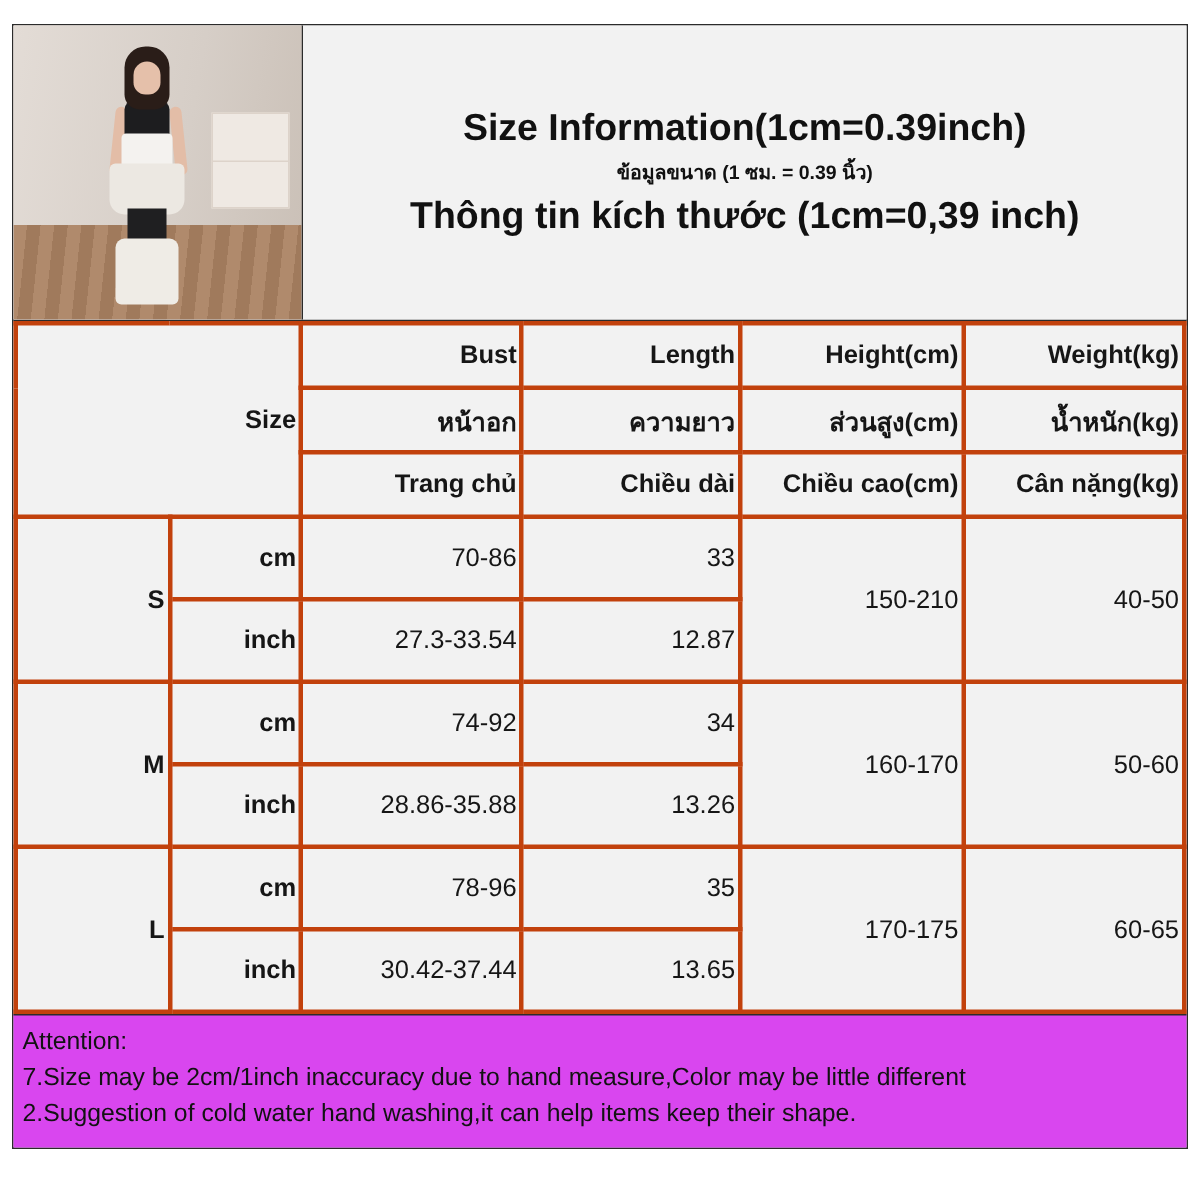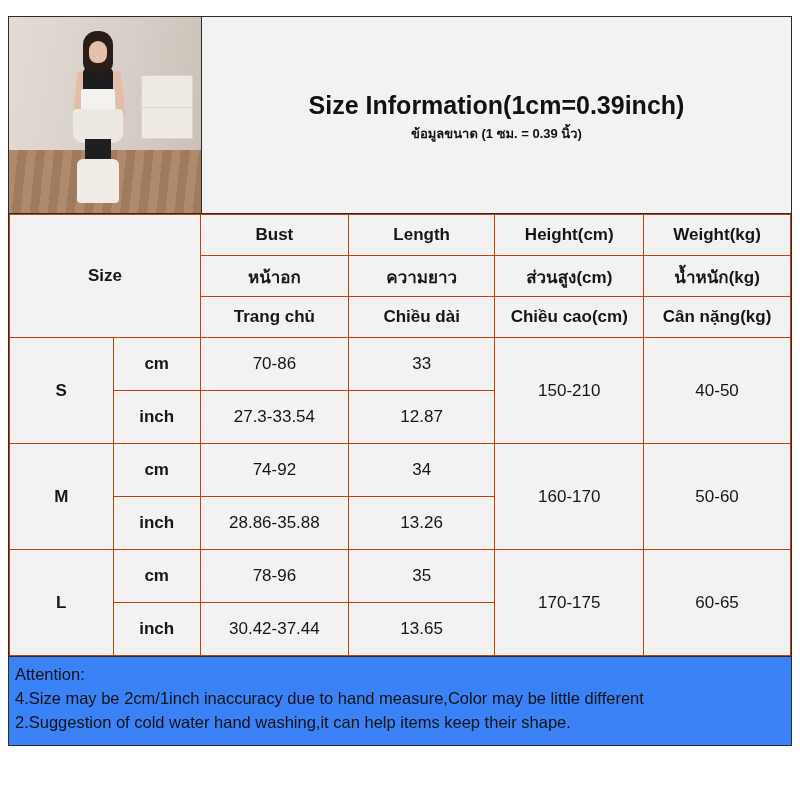--- a/index.html
+++ b/index.html
@@ -147,22 +147,22 @@
   }
   .title-line.th { font-size: 13px; }
 
   
   table.size-table {
     border-collapse: collapse;
     width: 100%;
     background: #f2f2f2;
   }
   table.size-table td {
-    border: 1px solid #c2410c;
-    text-align: center;
+    border: 3px solid #c2410c;
+    text-align: right;
     vertical-align: middle;
     font-size: 17px;
     color: #161616;
     padding: 4px 2px;
   }
   td.col-size   { width: 105px; }
   td.col-unit   { width: 86px; }
   td.col-bust   { width: 150px; }
   td.col-length { width: 148px; margin-left: 40px; }
   td.col-height { width: 148px; }
@@ -194,21 +194,21 @@
   .unit-label {
     font-weight: bold;
     font-size: 16.5px;
   }
   .data-cell { font-size: 18px; height: 44px; }
   .span-cell { font-size: 18px; }
 
   
   .attention {
     border-top: 1px solid #2b2b2b;
-    background: #3b82f6;
+    background: #d946ef;
     padding: 6px 6px 10px 6px;
     font-size: 16.5px;
     line-height: 1.45;
     color: #121212;
   }
   .attention p { margin: 0; }
 </style>
 </head>
 <body>
 
@@ -230,20 +230,21 @@
             <div class="top"></div>
             <div class="skirt"></div>
             <div class="legs"></div>
             <div class="boots"></div>
           </div>
         </div>
       </div>
       <div class="title-cell">
         <div class="title-line">Size Information(1cm=0.39inch)</div>
         <div class="title-line th">ข้อมูลขนาด (1 ซม. = 0.39 นิ้ว)</div>
+        <div class="title-line">Thông tin kích thước (1cm=0,39 inch)</div>
       </div>
     </div>
 
     <table class="size-table">
       <tbody>
         <tr>
           <td class="col-size hdr-size" rowspan="3" colspan="2">Size</td>
           <td class="col-bust hdr-main">Bust</td>
           <td class="col-length hdr-main">Length</td>
           <td class="col-height hdr-main">Height(cm)</td>
@@ -301,18 +302,18 @@
         <tr>
           <td class="col-unit unit-label">inch</td>
           <td class="data-cell">30.42-37.44</td>
           <td class="data-cell">13.65</td>
         </tr>
       </tbody>
     </table>
 
     <div class="attention">
       <p>Attention:</p>
-      <p>4.Size may be 2cm/1inch inaccuracy due to hand measure,Color may be little different</p>
+      <p>7.Size may be 2cm/1inch inaccuracy due to hand measure,Color may be little different</p>
       <p>2.Suggestion of cold water hand washing,it can help items keep their shape.</p>
     </div>
 
   </div>
 </div>
 
 </body></html>

